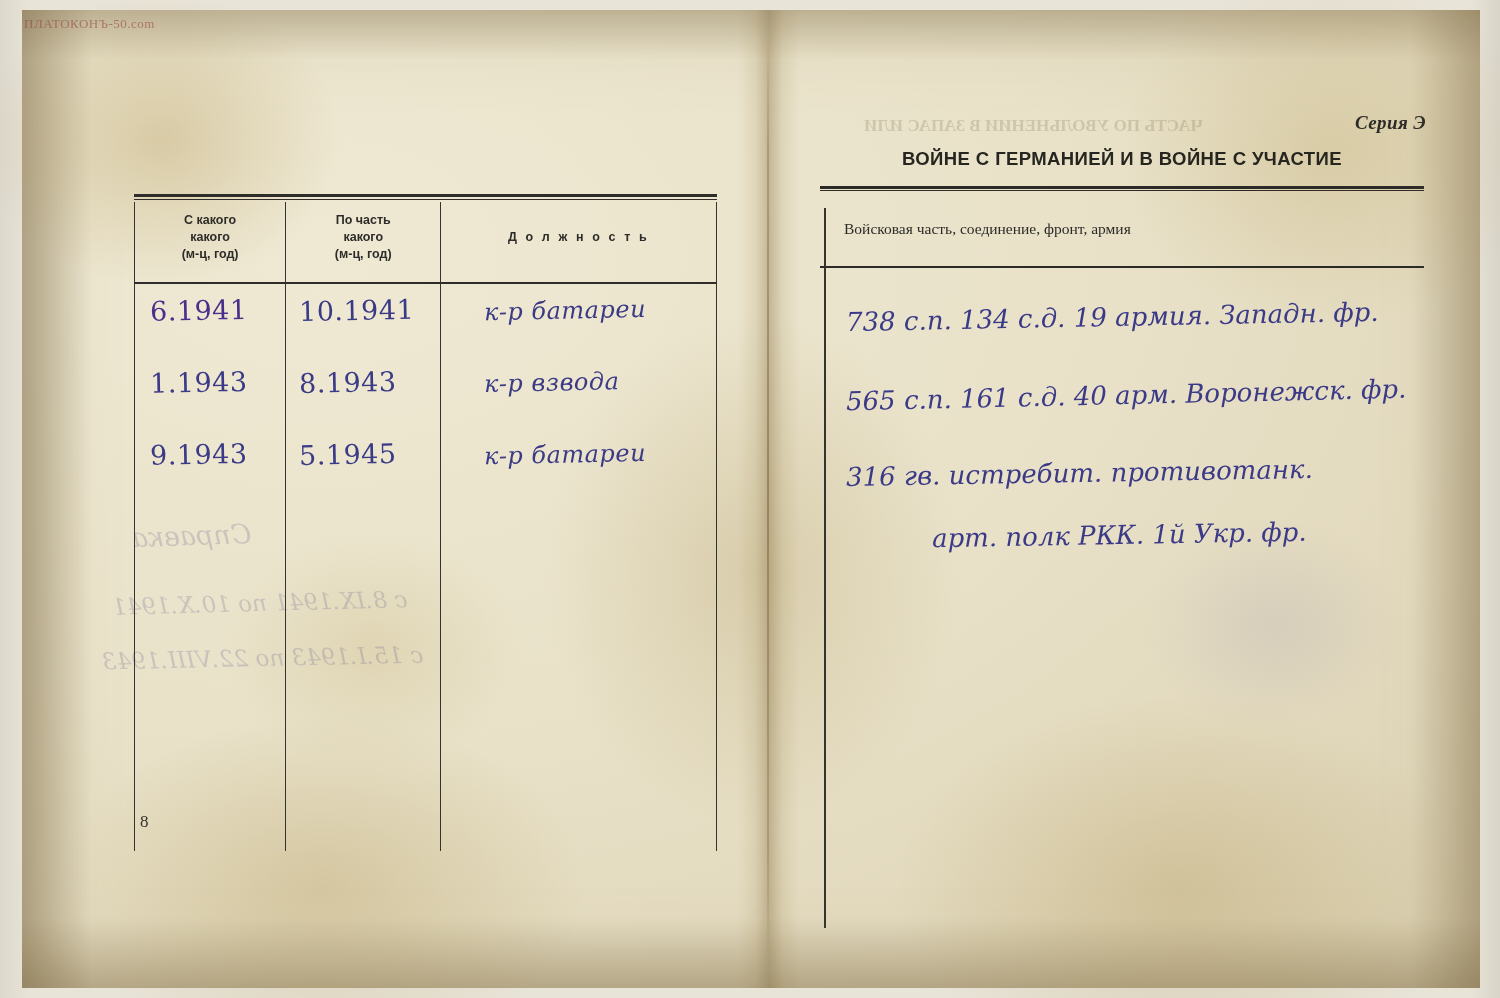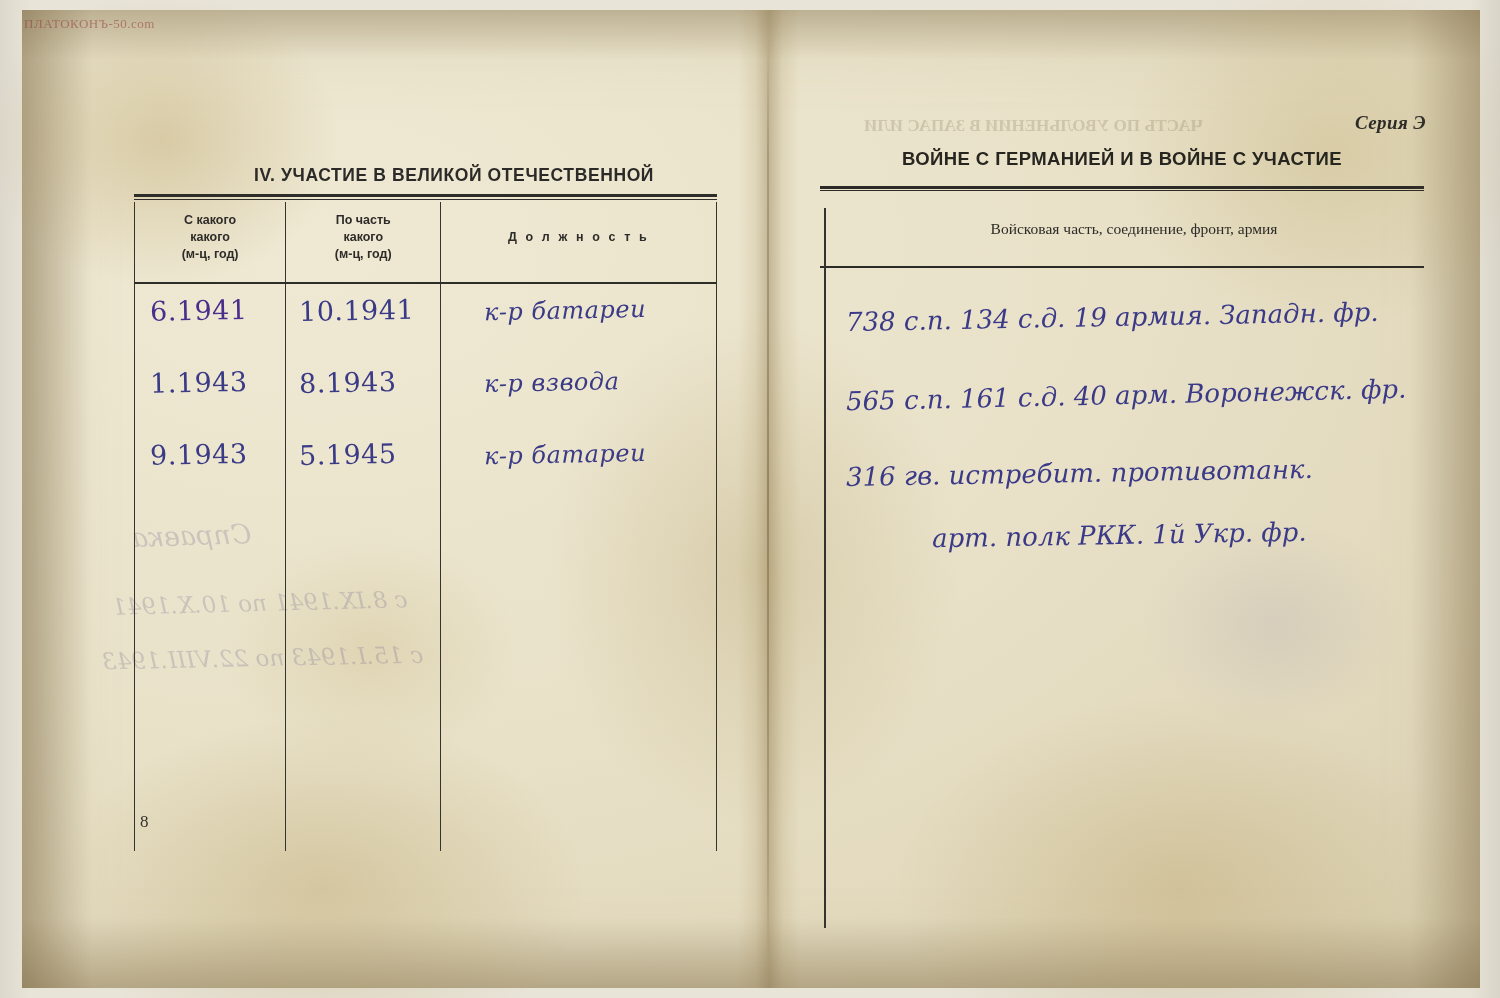--- a/index.html
+++ b/index.html
@@ -236,21 +236,20 @@
     font-weight: bold;
     font-size: 18.5px;
     letter-spacing: 0.4px;
     color: #26251f;
   }
   .colhead-right {
     position: absolute;
     left: 40px;
     top: 130px;
     width: 580px;
-    text-align: center;
     font-family: "Liberation Serif", serif;
     font-size: 15.5px;
     color: #2d2b27;
   }
   .vline-right {
     position: absolute;
     left: 20px;
     top: 118px;
     width: 2px;
     height: 720px;
@@ -318,21 +317,20 @@
     <div class="stain s4"></div>
     <div class="stain s5"></div>
     <div class="stain s6"></div>
 
     <div class="page-left">
 
       <div class="bleed hand" style="left:20px; top:430px; font-size:27px; transform:scaleX(-1) rotate(2deg);">Справка</div>
       <div class="bleed hand" style="left:0px; top:500px; font-size:23px; transform:scaleX(-1) rotate(1.5deg);">с 8.IX.1941 по 10.X.1941</div>
       <div class="bleed hand" style="left:-10px; top:555px; font-size:23px; transform:scaleX(-1) rotate(1.2deg);">с 15.I.1943 по 22.VIII.1943</div>
 
-      <div class="hdr-left">IV. УЧАСТИЕ В ВЕЛИКОЙ ОТЕЧЕСТВЕННОЙ</div>
 
       <div class="rule" style="left:22px; top:104px; width:583px; height:3px;"></div>
       <div class="rule" style="left:22px; top:109px; width:583px; height:1px;"></div>
 
       <table class="reg">
         <thead>
           <tr>
             <th style="width:148px">
               <div>С какого</div>
               <div>какого</div>

